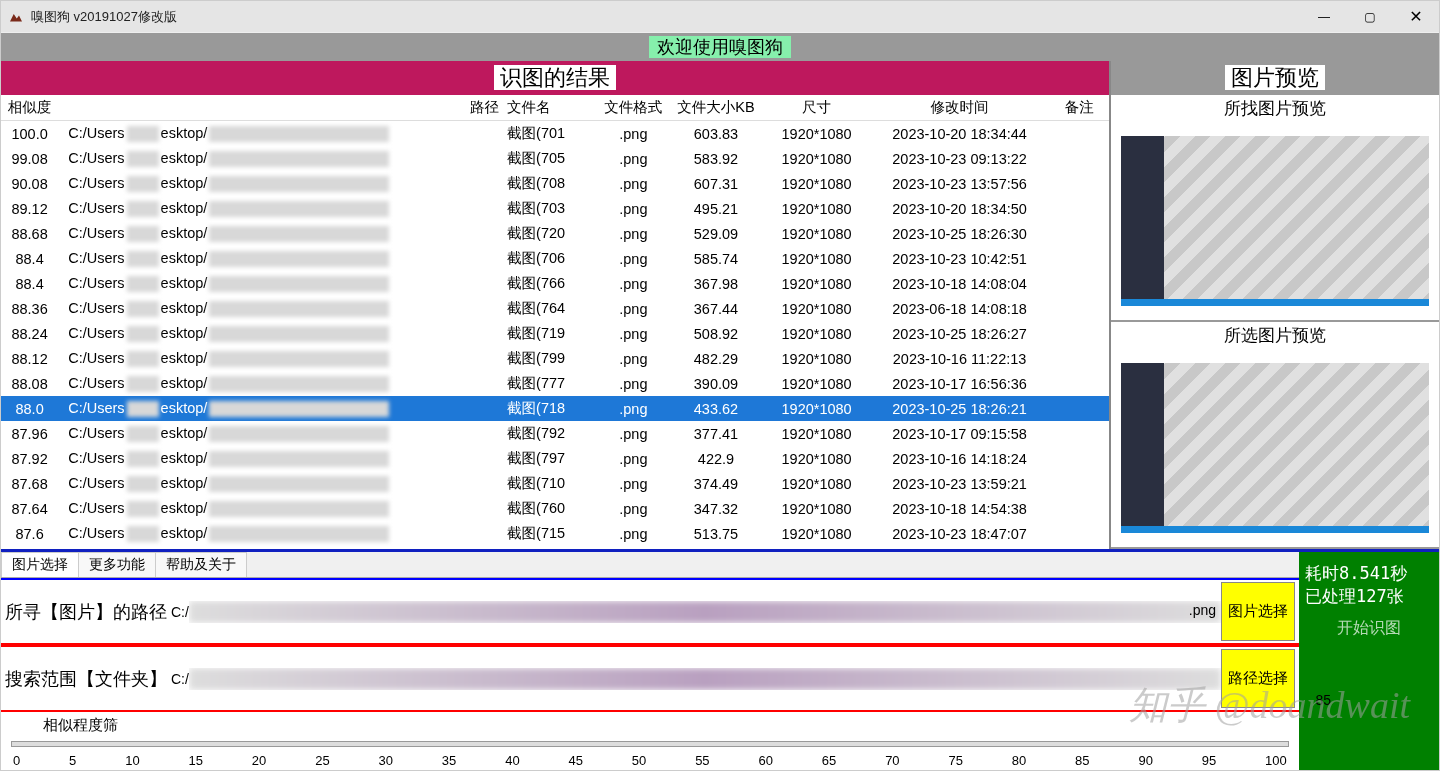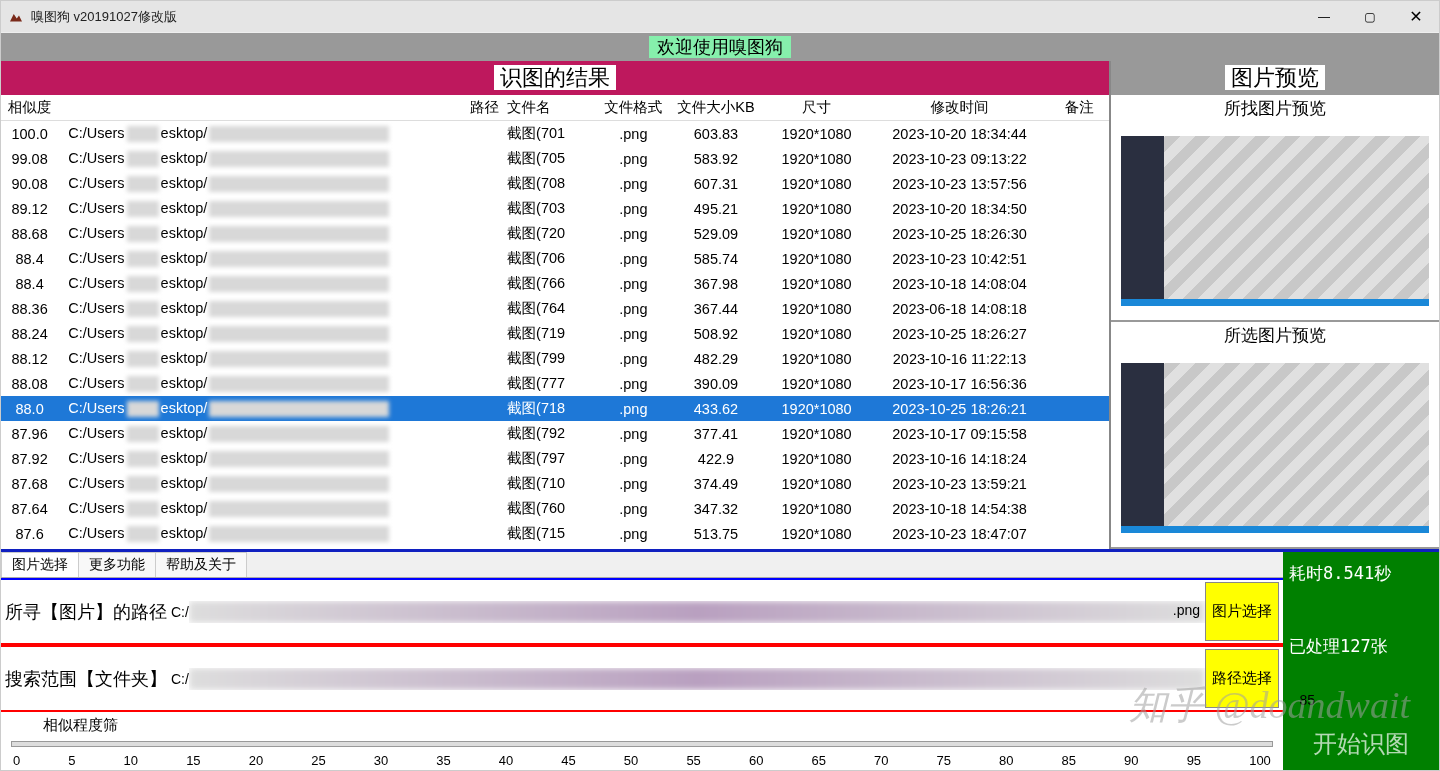--- a/index.html
+++ b/index.html
@@ -48,22 +48,22 @@
   .rowlbl { font-size:18px; font-family:"SimSun", serif; }
   .rowval { flex:1; padding:0 4px; overflow:hidden; font-size:15px; position:relative; height:22px; }
   .rowval .blr { position:absolute; inset:0; background:linear-gradient(90deg,#ddd,#b9a0c0,#ddd); filter:blur(3px);}
   .rowval .ext { position:absolute; right:5px; top:1px; font-size:14px; }
   .rowbtn { background:#ffff00; border:1px solid #888; padding:19px 6px; font-size:15px; cursor:pointer; }
   .slider { padding: 4px 10px 2px 10px; }
   .sliderlbl { font-size:15px; font-family:"SimSun", serif;margin-left:32px; }
   .sliderbar { height:6px; background:#ddd; border:1px solid #999; margin:6px 0; position:relative;}
   .ticks { display:flex; justify-content:space-between; font-size:13px; padding:0 2px;}
   .sliderval { position:absolute; right:-42px; top:-24px; font-size:14px;}
-  .status { width:156px; background:#008000; color:#fff; padding:10px 6px; font-size:17px; font-family:"SimSun",monospace; display:flex; flex-direction:column; justify-content:space-between;}
-  .status .big { font-size:24px; text-align:center; opacity:.7; margin-top:20px;}
+  .status { width:140px; background:#008000; color:#fff; padding:10px 6px; font-size:17px; font-family:"SimSun",monospace; display:flex; flex-direction:column; }
+  .status .big { font-size:16px; text-align:center; opacity:.7; margin-top:10px;}
   .wm { position:fixed; right:30px; bottom:40px; font-size:38px; font-style:italic; color:rgba(160,160,160,.55); pointer-events:none; font-family: serif;}
 </style>
 </head>
 <body>
 
 <div class="win">
 
   <div class="titlebar">
     <svg class="icon" viewBox="0 0 24 24">
         <path fill="#7a2a1a" d="M4 18 L9 8 L13 14 L16 10 L20 18 Z"></path>

